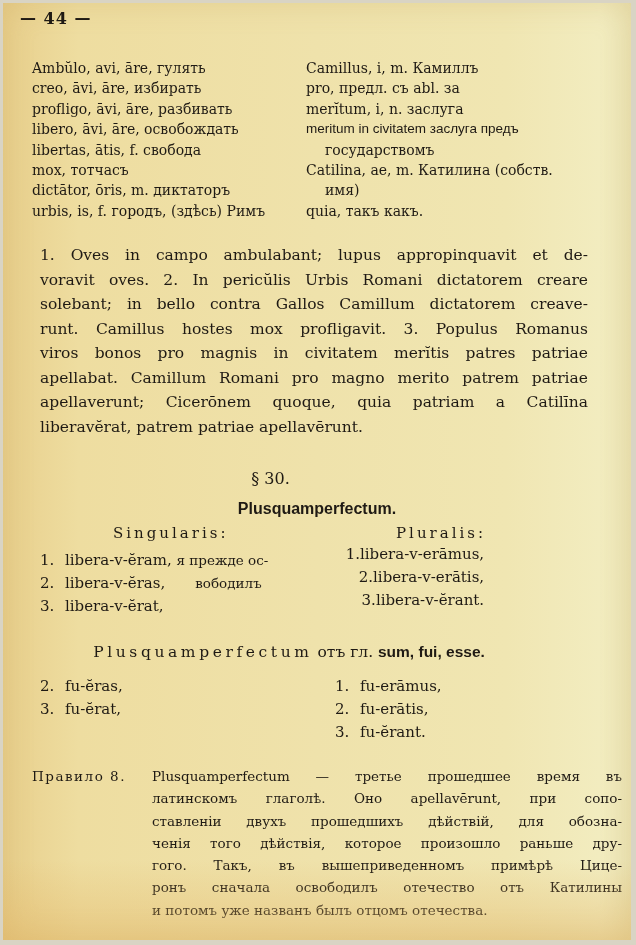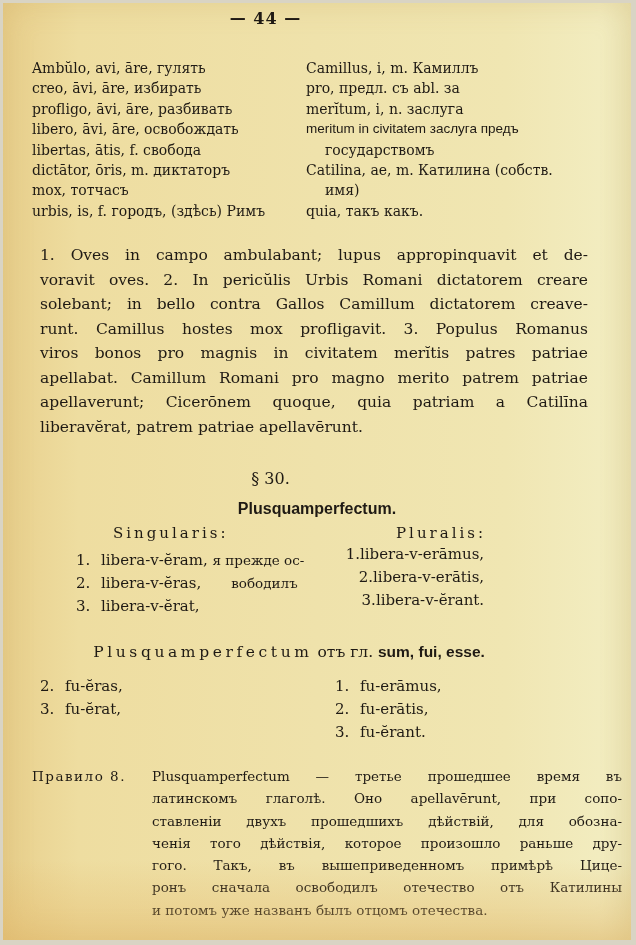--- a/index.html
+++ b/index.html
@@ -12,21 +12,21 @@
   .page {
     position: absolute; left: 3px; top: 3px; width: 628px; height: 937px;
     background: linear-gradient(90deg, #e8cf8c 0%, #eedda0 12%, #efe2ab 50%, #f0e6b2 80%, #f2ecbf 95%, #ece6b8 100%);
     box-shadow: inset 0 0 30px rgba(190,150,70,0.25);
   }
   .page::after {
     content: ""; position: absolute; left: 0; right: 0; bottom: 0; height: 80px;
     background: linear-gradient(180deg, rgba(230,190,110,0) 0%, rgba(225,180,100,0.45) 100%);
   }
   .abs { position: absolute; white-space: nowrap; }
-  .pnum { left: 4px; width: 517px; top: 6px; text-align: center; font-size: 16px; font-weight: bold; letter-spacing: 1px; }
+  .pnum { left: 17px; width: 517px; top: 6px; font-size: 16px; font-weight: bold; letter-spacing: 1px; }
   .vocab { font-size: 14px; line-height: 20px; }
   .vcol1 { left: 29px; top: 55px; }
   .vcol2 { left: 303px; top: 55px; }
   .vocab div { height: 20.4px; }
   .indent { padding-left: 19px; }
   .sans { font-family: "Liberation Sans", sans-serif; font-size: 13.5px; }
   .ex { left: 37px; top: 240px; width: 548px; font-size: 15.5px; line-height: 24.5px; white-space: normal; text-align: justify; }
   .ex div { height: 24.5px; text-align: justify; text-align-last: justify; white-space: nowrap; }
   .ex div.last { text-align-last: left; }
   .sec { left: 0; width: 535px; top: 466px; text-align: center; font-size: 16px; }
@@ -50,22 +50,22 @@
 <div class="page">
 
   <div class="abs pnum">— 44 —</div>
 
   <div class="abs vocab vcol1">
     <div>Ambŭlo, avi, āre, гулять</div>
     <div>creo, āvi, āre, избирать</div>
     <div>profligo, āvi, āre, разбивать</div>
     <div>libero, āvi, āre, освобождать</div>
     <div>libertas, ātis, f. свобода</div>
+    <div>mox, тотчасъ</div>
     <div>dictātor, ōris, m. диктаторъ</div>
-    <div>mox, тотчасъ</div>
     <div>urbis, is, f. городъ, (здѣсь) Римъ</div>
   </div>
 
   <div class="abs vocab vcol2">
     <div>Camillus, i, m. Камиллъ</div>
     <div>pro, предл. съ abl. за</div>
     <div>merĭtum, i, n. заслуга</div>
     <div class="sans">meritum in civitatem заслуга предъ</div>
     <div class="indent">государствомъ</div>
     <div>Catilina, ae, m. Катилина (собств.</div>
@@ -83,21 +83,21 @@
     <div>apellaverunt; Cicerōnem quoque, quia patriam a Catilīna</div>
     <div class="last">liberavĕrat, patrem patriae apellavērunt.</div>
   </div>
 
   <div class="abs sec">§ 30.</div>
   <div class="abs heading">Plusquamperfectum.</div>
 
   <div class="abs colhead" style="left:110px;">Singularis:</div>
   <div class="abs colhead" style="left:393px;">Pluralis:</div>
 
-  <div class="abs conj" style="left:37px; top:546px;margin-left:36px;">
+  <div class="abs conj" style="left:37px; top:546px;">
     <div><span class="num">1.</span><span>libera-v-ĕram,</span> <span style="font-size:13.5px;">я прежде ос-</span></div>
     <div><span class="num">2.</span><span>libera-v-ĕras,</span><span style="display:inline-block;width:30px;"></span><span style="font-size:13.5px;">вободилъ</span></div>
     <div><span class="num">3.</span><span>libera-v-ĕrat,</span></div>
   </div>
 
   <div class="abs conj" style="left:332px; top:540px;text-align:right;">
     <div><span class="num">1.</span><span>libera-v-erāmus,</span></div>
     <div><span class="num">2.</span><span>libera-v-erātis,</span></div>
     <div><span class="num">3.</span><span>libera-v-ĕrant.</span></div>
   </div>

